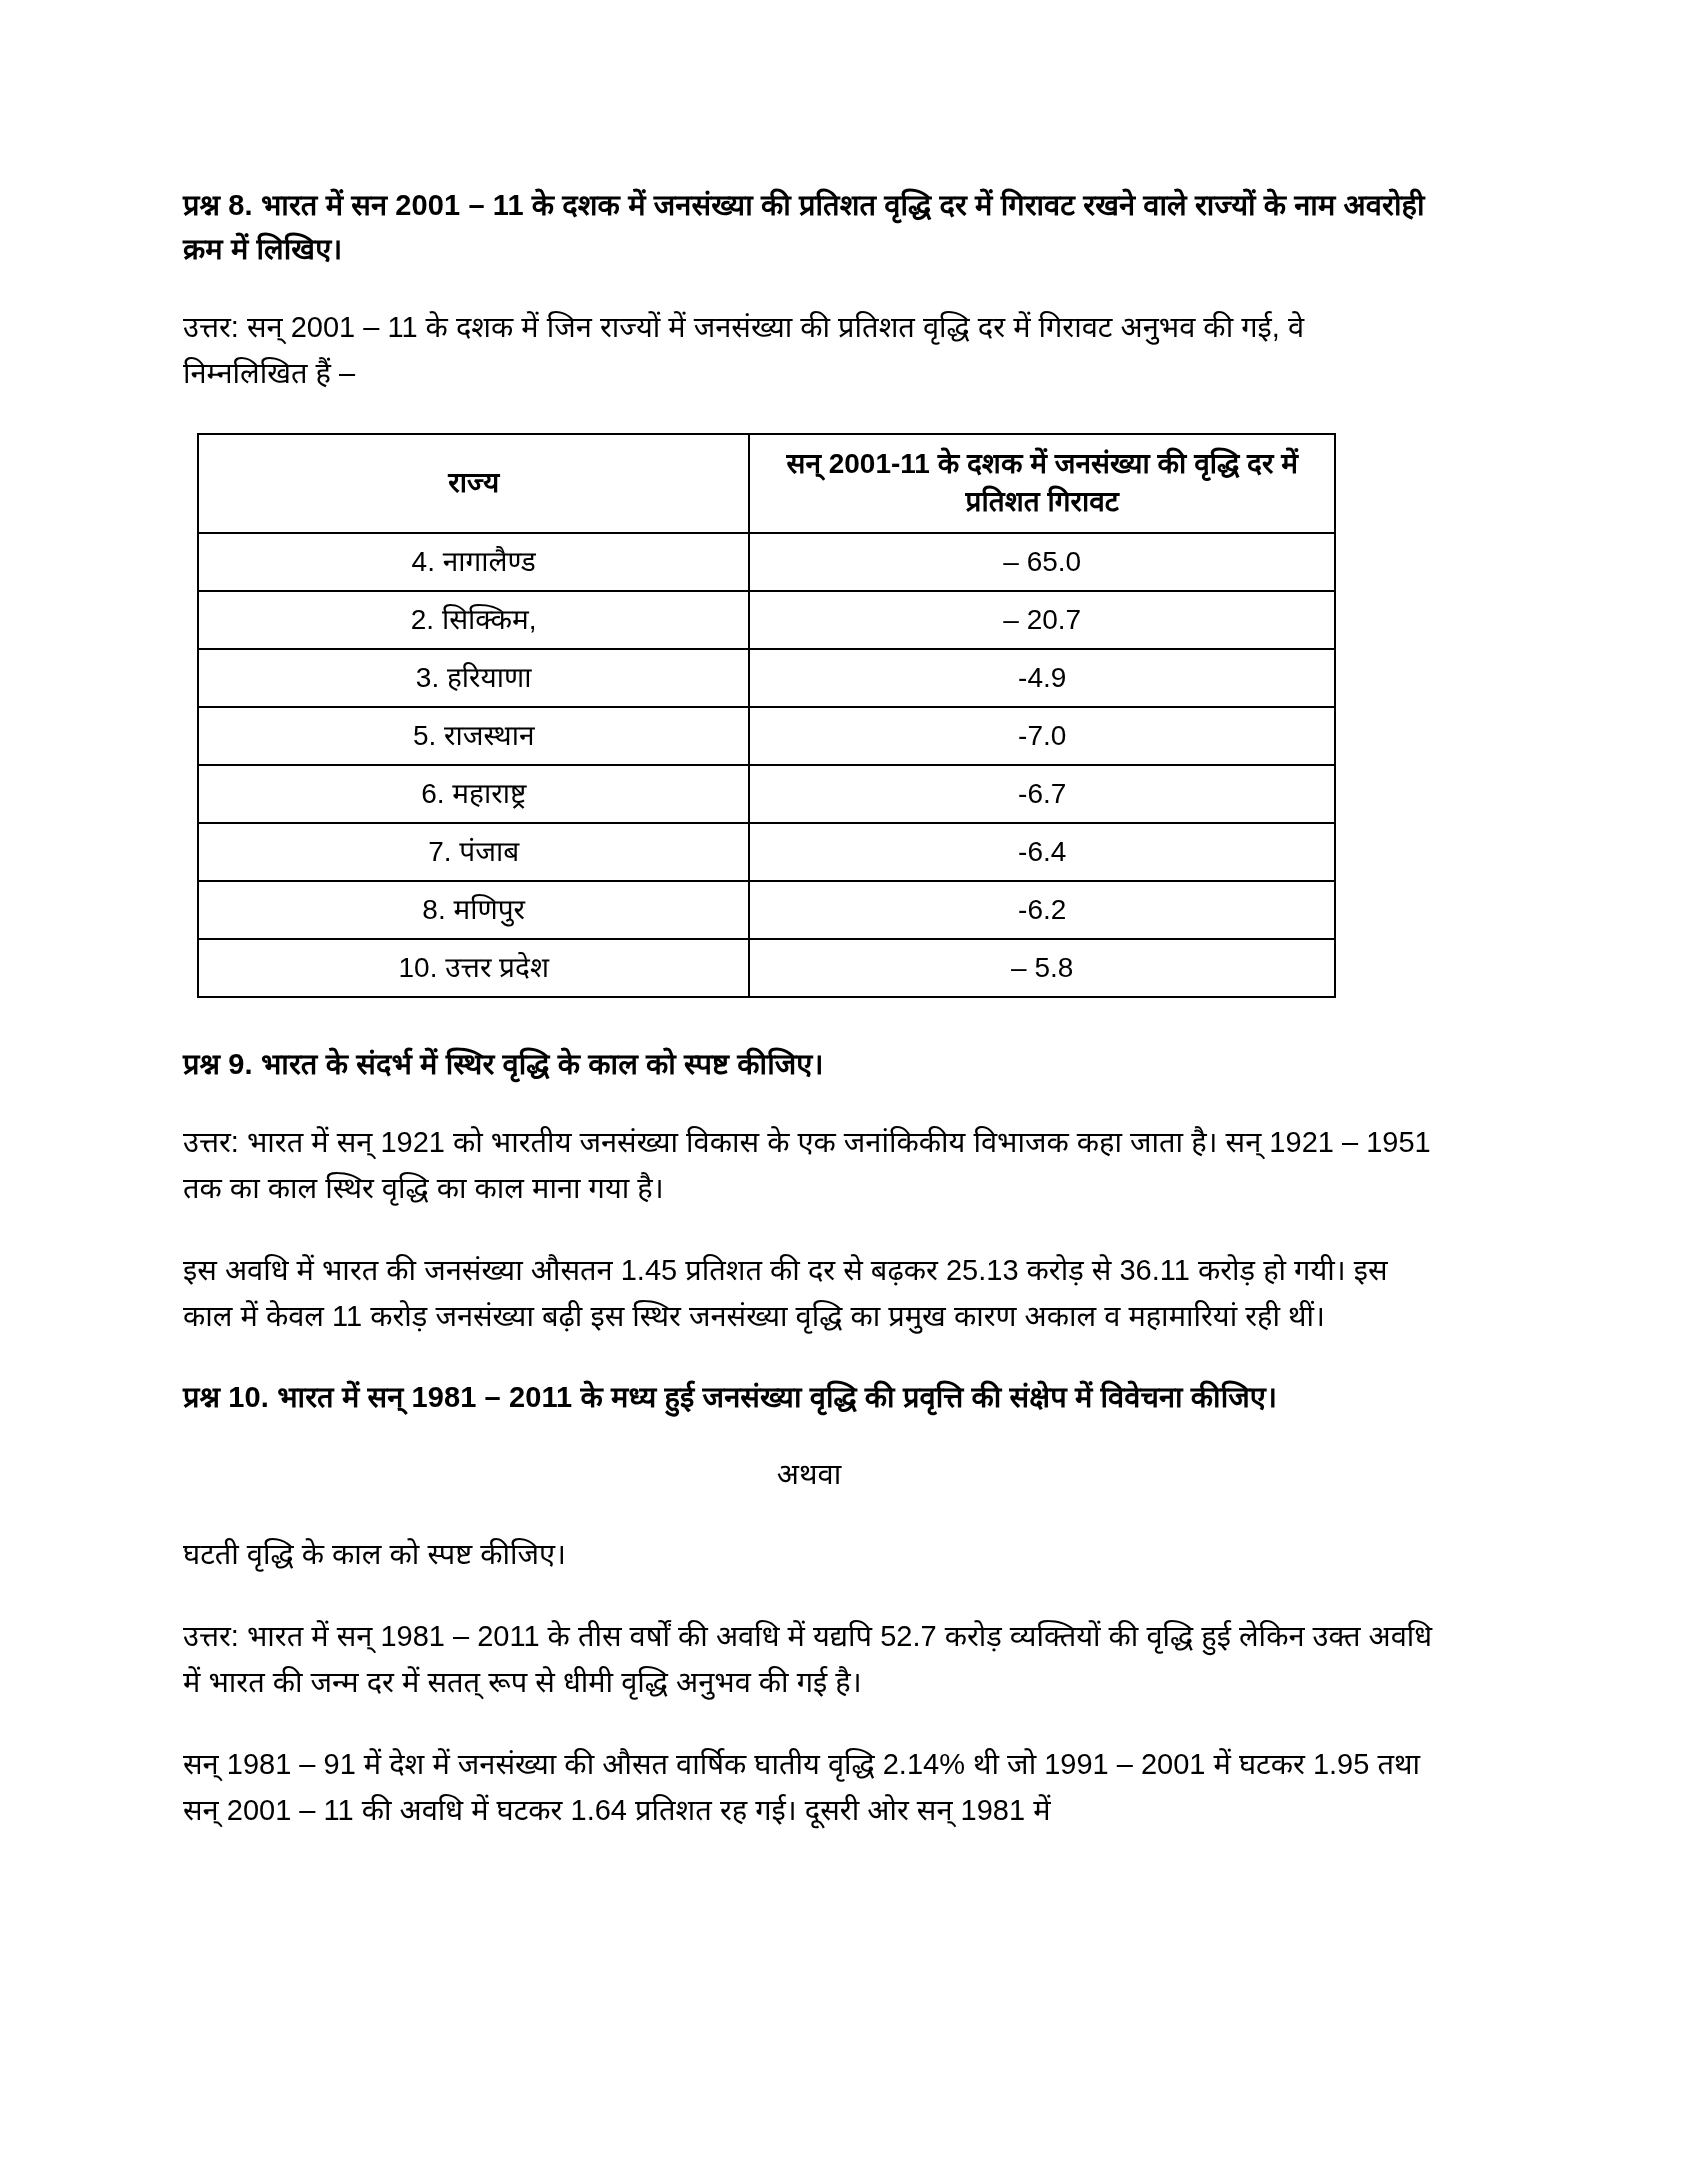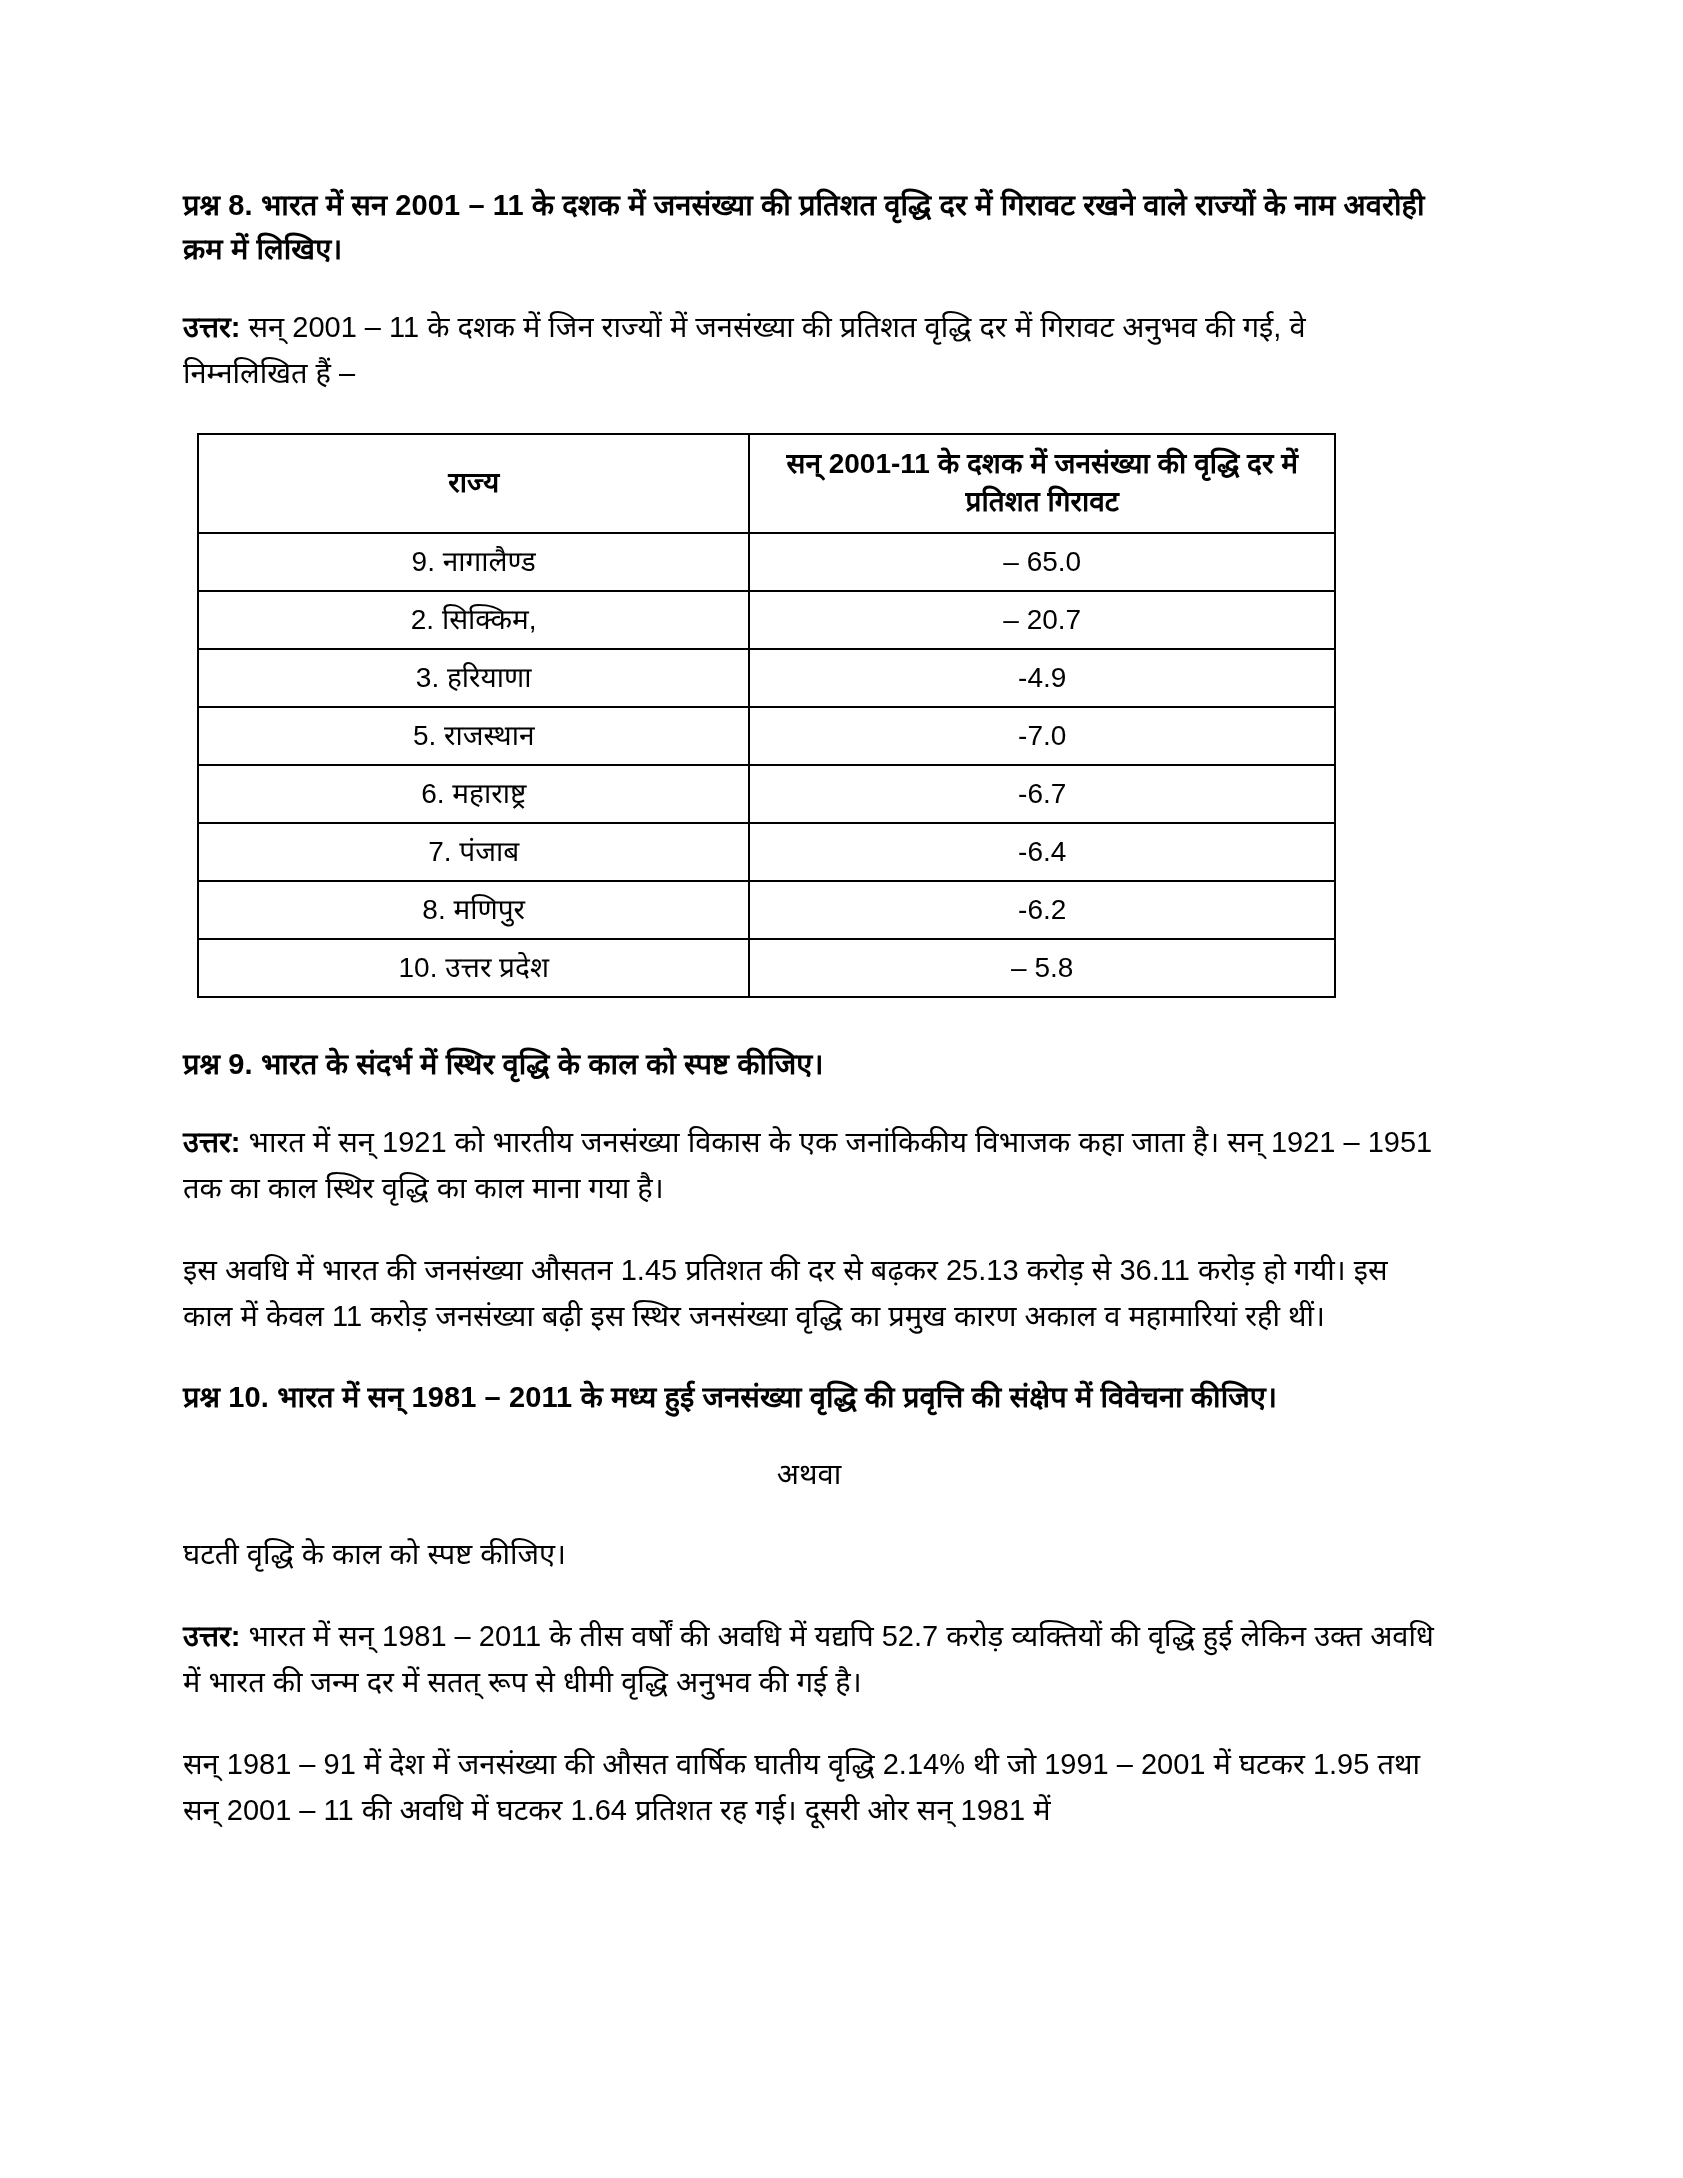--- a/index.html
+++ b/index.html
@@ -36,21 +36,21 @@
     margin: 0 0 34px 0;
     text-align: left;
   }
   .answer-para {
     font-size: 29px;
     line-height: 1.58;
     margin: 0 0 36px 0;
     text-align: left;
   }
   .answer-para .lead {
-    font-weight: bold;
+    font-weight: normal;
   }
   .plain-para {
     font-size: 29px;
     line-height: 1.58;
     margin: 0 0 36px 0;
   }
   .alt-word {
     font-size: 29px;
     line-height: 1.5;
     margin: 0 0 36px 0;
@@ -110,21 +110,21 @@
         <col class="c-value">
       </colgroup>
       <thead>
         <tr>
           <th>राज्य</th>
           <th>सन् 2001-11 के दशक में जनसंख्या की वृद्धि दर में प्रतिशत गिरावट</th>
         </tr>
       </thead>
       <tbody>
         <tr>
-          <td>9. नागालैण्ड</td>
+          <td>4. नागालैण्ड</td>
           <td>– 65.0</td>
         </tr>
         <tr>
           <td>2. सिक्किम,</td>
           <td>– 20.7</td>
         </tr>
         <tr>
           <td>3. हरियाणा</td>
           <td>-4.9</td>
         </tr>

